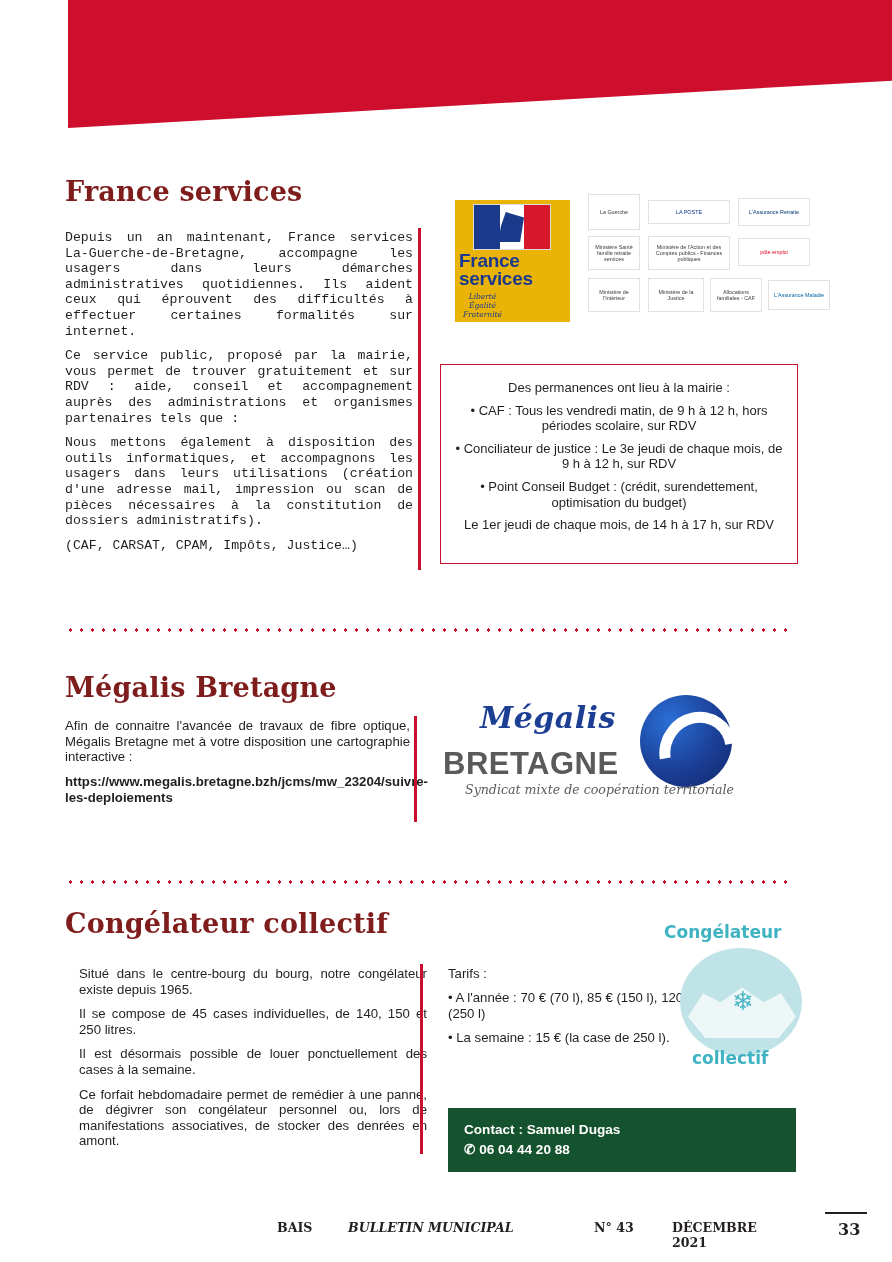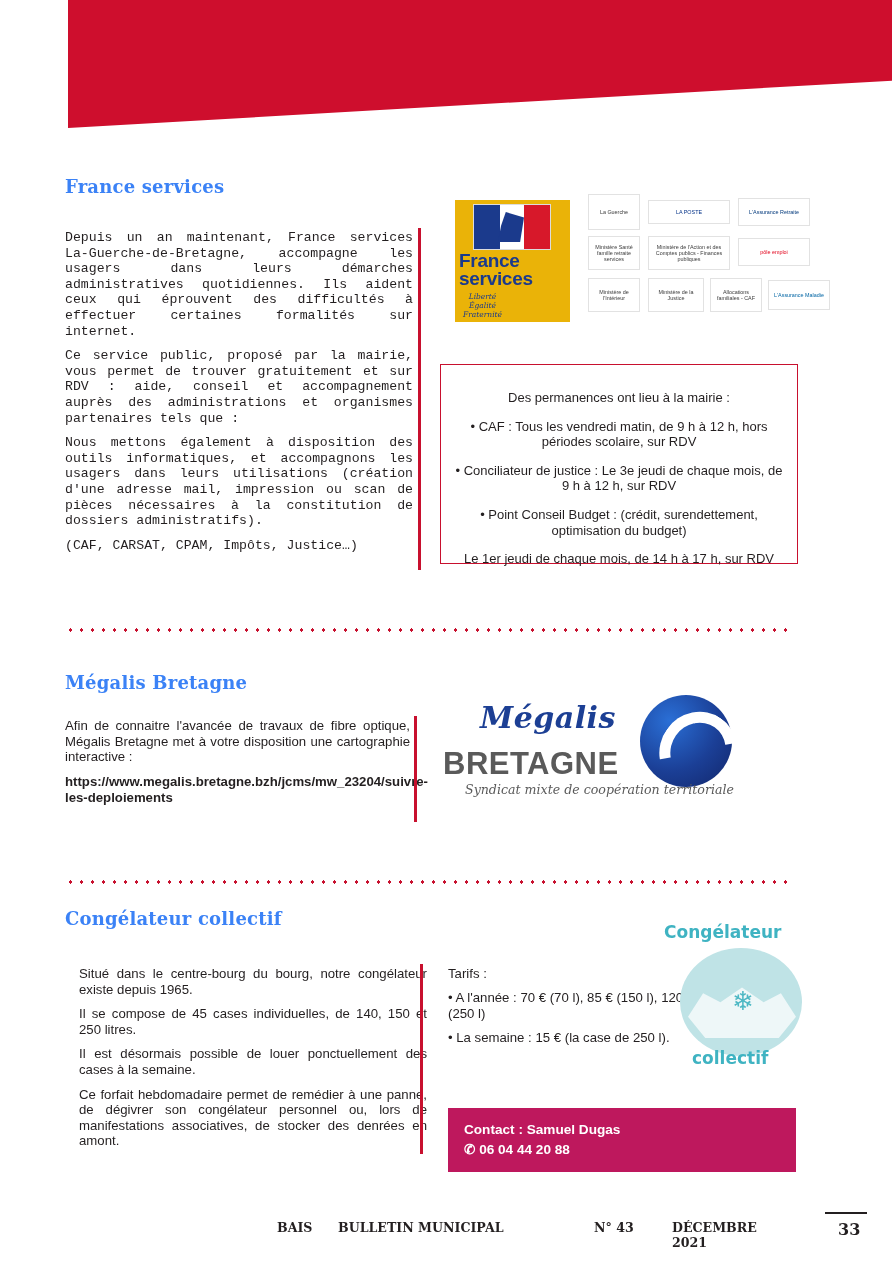--- a/index.html
+++ b/index.html
@@ -19,22 +19,22 @@
   }
   .banner-shape {
     position:absolute; top:0; left:68px; width:824px; height:128px;
     background:#ce0e2d;
     clip-path: polygon(0 0, 100% 0, 100% 63%, 0 100%);
   }
   
   .sec-title {
     font-family: "DejaVu Serif", serif;
     font-weight: bold;
-    color: #3b82f6;
-    font-size: 18px;
+    color: #7f1d1d;
+    font-size: 27px;
     letter-spacing: 0.2px;
   }
   p { margin: 0 0 9px 0; }
   .body-text {
     font-size: 13.2px;
     line-height: 15.6px;
     text-align: justify;
   }
   .redbar {
     position:absolute;
@@ -84,21 +84,21 @@
 
   
   #perm-box {
     position:absolute; left:440px; top:364px; width:358px; height:200px;
     border:1.6px solid #c8102e;
     padding:12px 14px;
     font-size:13px;
     line-height:15.6px;
     text-align:center;
   }
-  #perm-box p { margin:13px 0 7px 0; }
+  #perm-box p { margin:3px 0 7px 0; }
 
   
   #dot1 { left:65px; top:628px; width:725px; }
 
   
   #megalis-title { position:absolute; left:65px; top:672px; }
   #megalis-col { position:absolute; left:65px; top:718px; width:345px; }
   #megalis-bar { left:414px; top:716px; height:106px; }
   .link-bold { font-weight:bold; font-size:13.2px; line-height:16px; }
 
@@ -139,34 +139,34 @@
   }
   .cong-flake {
     position:absolute; left:70px; top:68px; width:26px; height:26px;
     color:#4db8c4; font-size:26px; line-height:26px; text-align:center;
   }
   .cong-w1 { position:absolute; left:4px; top:2px; font-family:"DejaVu Sans", sans-serif; font-size:17px; color:#3fb3c2; font-weight:bold; }
   .cong-w2 { position:absolute; left:32px; top:128px; font-family:"DejaVu Sans", sans-serif; font-size:17px; color:#3fb3c2; font-weight:bold; }
 
   #contact-box {
     position:absolute; left:448px; top:1108px; width:348px; height:64px;
-    background:#be185d; color:#ffffff;
+    background:#14532d; color:#ffffff;
     padding:12px 16px;
     font-size:13.6px; font-weight:bold; line-height:20px;
   }
 
   
   #footer {
     position:absolute; left:0; top:1208px; width:718px; height:40px;
     font-family:"DejaVu Serif", serif; font-weight:bold;
     font-size:12.6px; color:#231f20;padding-left:44px;
   }
   #footer span { position:absolute; top:12px; }
   .f-bais { left:277px; }
-  .f-bm { left:338px; }
+  .f-bm { left:348px;font-style:italic; }
   .f-num { left:594px; }
   .f-date { left:672px; }
   .f-page { left:838px; font-size:16px; }
   .f-rule { position:absolute; left:825px; top:4px; width:42px; height:2px; background:#231f20; }
 </style>
 </head>
 <body>
 
 <div class="banner">
   <div class="banner-shape"></div>

